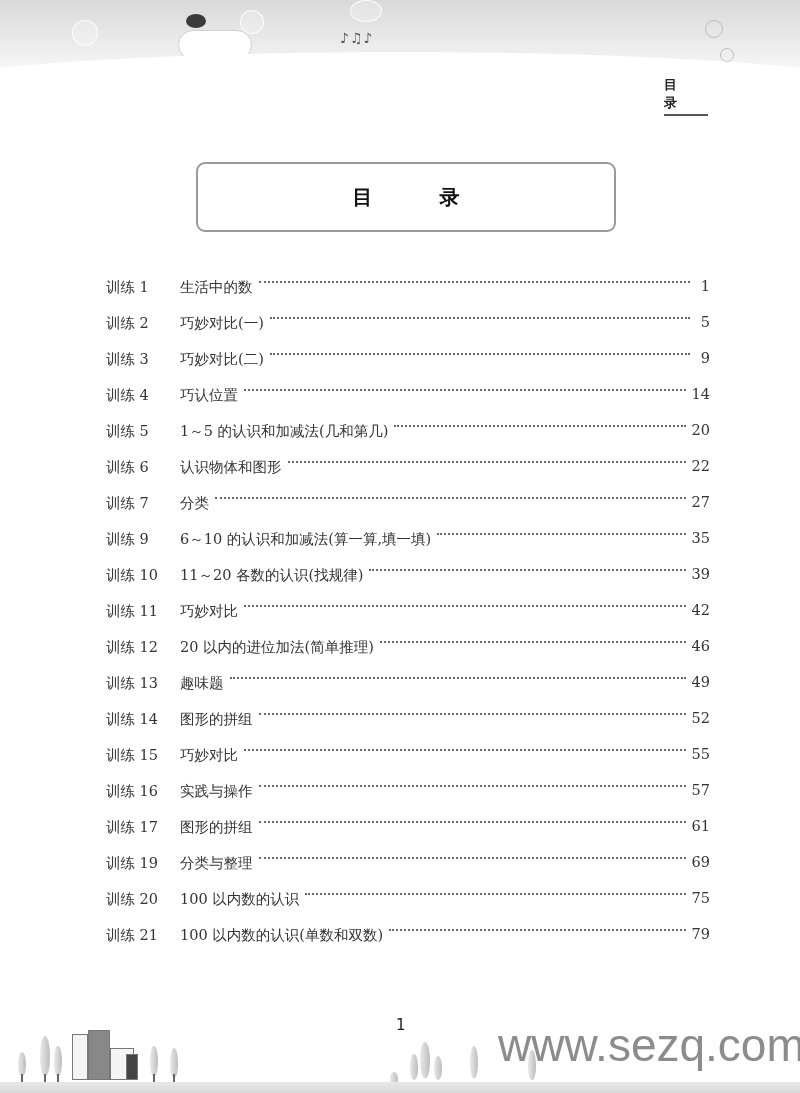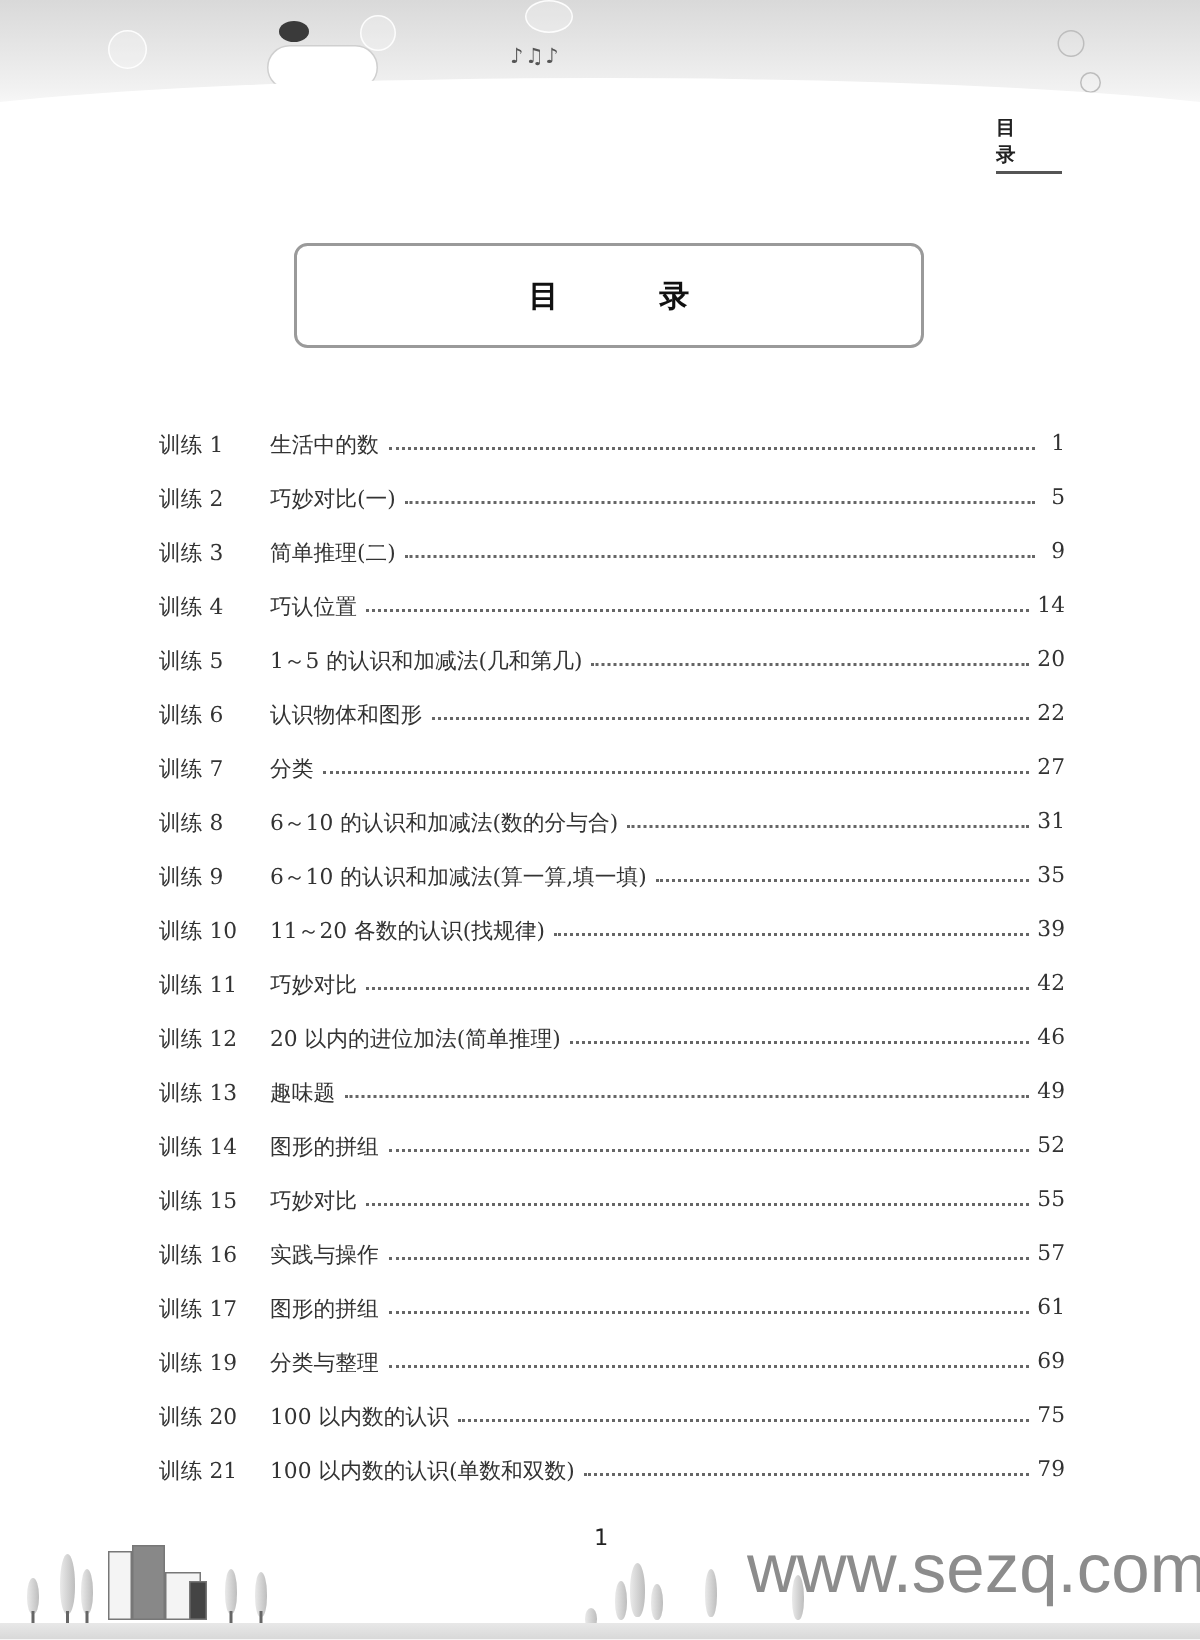--- a/index.html
+++ b/index.html
@@ -14,21 +14,21 @@
   .candy { position:absolute; left:186px; top:14px; width:20px; height:14px; border-radius:50%; background:#3a3a3a; }
   .music { position:absolute; left:340px; top:30px; font-size:14px; color:#555; font-family:"DejaVu Sans",sans-serif; letter-spacing:1px; }
   .swirl { position:absolute; border-radius:50%; border:1.5px solid #bdbdbd; }
 
   .running-title { position:absolute; left:664px; top:76px; width:44px; font-family:"DejaVu Sans",sans-serif; font-size:13px; font-weight:bold; color:#222; letter-spacing:8px; border-bottom:2px solid #555; padding-bottom:2px; }
 
   .title-box { position:absolute; left:196px; top:162px; width:420px; height:70px; border:2px solid #9a9a9a; border-radius:9px; box-sizing:border-box; display:flex; align-items:center; justify-content:center; }
   .title-text { font-family:"DejaVu Sans",sans-serif; font-size:20px; font-weight:bold; letter-spacing:30px; color:#111; margin-left:30px; }
 
   .toc { position:absolute; left:106px; top:278px; width:604px; }
-  .toc-row { display:flex; align-items:center; height:36px; font-size:14.5px; color:#333; }
+  .toc-row { display:flex; align-items:flex-start; height:36px; font-size:14.5px; color:#333; }
   .toc-label { width:74px; flex:none; white-space:nowrap; }
   .toc-title { flex:none; white-space:nowrap; }
   .toc-dots { flex:1; margin:0 6px; border-bottom:2px dotted #666; height:0; position:relative; top:3px; }
   .toc-page { flex:none; text-align:right; min-width:14px; }
 
   .page-number { position:absolute; left:396px; top:1016px; font-family:"DejaVu Sans",sans-serif; font-size:15px; color:#222; }
   .watermark { position:absolute; left:498px; top:1018px; font-family:"Liberation Sans",sans-serif; font-size:46px; color:#8c8c8c; letter-spacing:0px; }
 
   .footer { position:absolute; left:0; top:1030px; width:800px; height:63px; }
   .ground { position:absolute; left:0; top:52px; width:800px; height:11px; background:linear-gradient(180deg,#e8e8e8,#d8d8d8); }
@@ -68,21 +68,21 @@
       <span class="toc-page">1</span>
     </div>
   <div class="toc-row">
       <span class="toc-label">训练 2</span>
       <span class="toc-title">巧妙对比(一)</span>
       <span class="toc-dots"></span>
       <span class="toc-page">5</span>
     </div>
   <div class="toc-row">
       <span class="toc-label">训练 3</span>
-      <span class="toc-title">简单推理(二)</span>
+      <span class="toc-title">巧妙对比(二)</span>
       <span class="toc-dots"></span>
       <span class="toc-page">9</span>
     </div>
   <div class="toc-row">
       <span class="toc-label">训练 4</span>
       <span class="toc-title">巧认位置</span>
       <span class="toc-dots"></span>
       <span class="toc-page">14</span>
     </div>
   <div class="toc-row">
@@ -95,26 +95,20 @@
       <span class="toc-label">训练 6</span>
       <span class="toc-title">认识物体和图形</span>
       <span class="toc-dots"></span>
       <span class="toc-page">22</span>
     </div>
   <div class="toc-row">
       <span class="toc-label">训练 7</span>
       <span class="toc-title">分类</span>
       <span class="toc-dots"></span>
       <span class="toc-page">27</span>
-    </div>
-  <div class="toc-row">
-      <span class="toc-label">训练 8</span>
-      <span class="toc-title">6～10 的认识和加减法(数的分与合)</span>
-      <span class="toc-dots"></span>
-      <span class="toc-page">31</span>
     </div>
   <div class="toc-row">
       <span class="toc-label">训练 9</span>
       <span class="toc-title">6～10 的认识和加减法(算一算,填一填)</span>
       <span class="toc-dots"></span>
       <span class="toc-page">35</span>
     </div>
   <div class="toc-row">
       <span class="toc-label">训练 10</span>
       <span class="toc-title">11～20 各数的认识(找规律)</span>

